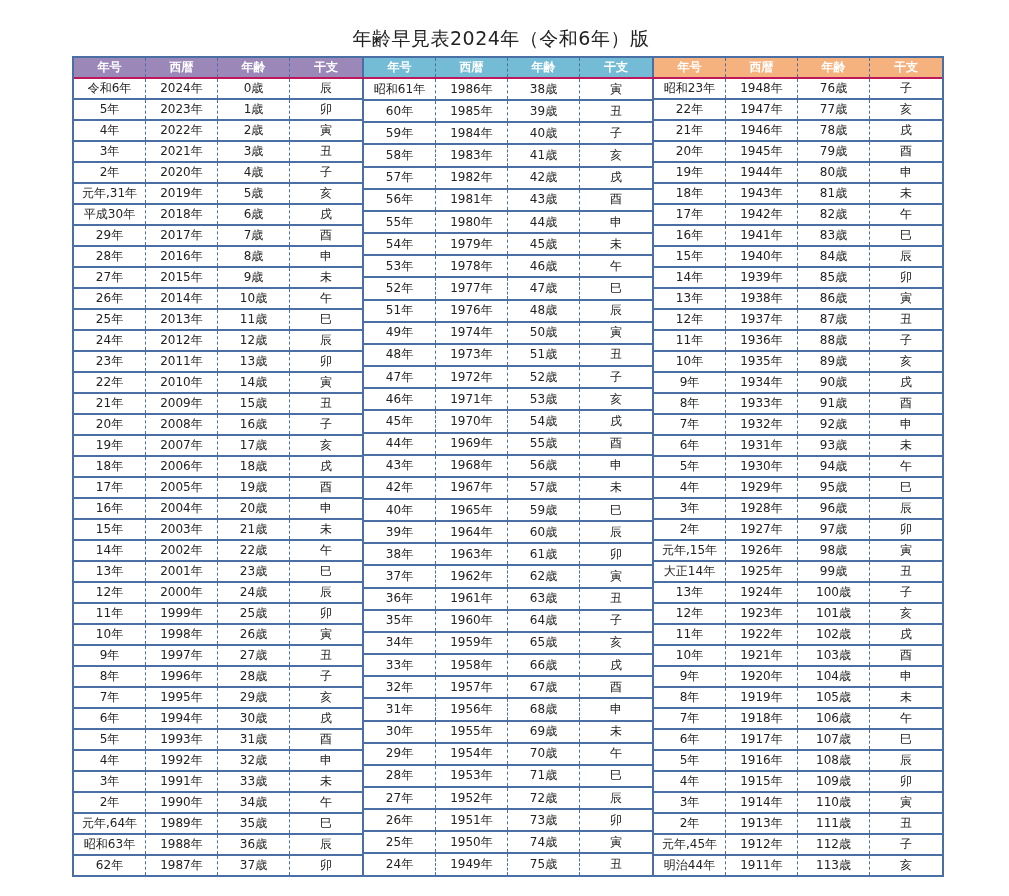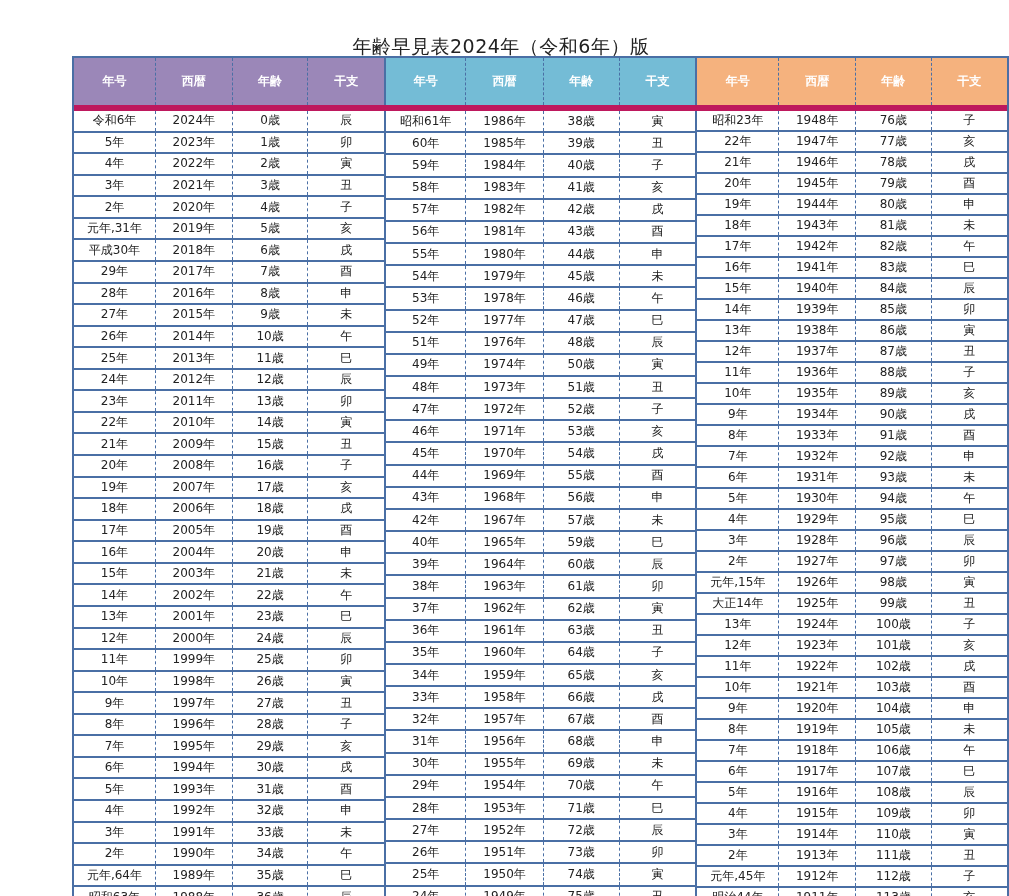--- a/index.html
+++ b/index.html
@@ -1,21 +1,21 @@
 <!DOCTYPE html>
 <html><head>
 <meta charset="utf-8">
 <style>
   html,body{margin:0;padding:0;background:#fff;}
   body{width:1009px;height:896px;position:relative;font-family:"DejaVu Sans",sans-serif;color:#222;}
-  .title{position:absolute;left:0;width:1002px;top:26px;text-align:center;font-size:19px;letter-spacing:0.5px;margin-top:8px;}
+  .title{position:absolute;left:0;width:1002px;top:26px;text-align:center;font-size:19px;letter-spacing:0.5px;}
   .tables{position:absolute;left:72px;top:56px;display:flex;border:2px solid #4a6fa5;}
   table{border-collapse:collapse;font-size:12px;}
   table + table{border-left:2px solid #4a6fa5;}
-  th{color:#fff;font-weight:bold;height:19px;padding:14px;text-align:center;border-bottom:6px solid #be185d;margin-left:29px;}
+  th{color:#fff;font-weight:bold;height:19px;padding:0;text-align:center;border-bottom:2px solid #be185d;margin-left:29px;}
   td{height:19px;padding:0;text-align:center;border-bottom:2px solid #4a6fa5;white-space:nowrap;}
   tr:last-child td{border-bottom:none;}
   th + th, td + td{border-left:1px dashed #4a6fa5;}
   .c1{width:71px}.c2{width:71px}.c3{width:71px}.c4{width:72px}
   .t1 th{background:#9b87b8;}
   .t2 th{background:#74bcd6;}
   .t3 th{background:#f5b27e;}
 </style>
 </head>
 <body>
@@ -248,20 +248,26 @@
           <td class="c2">1989年</td>
           <td class="c3">35歳</td>
           <td class="c4">巳</td>
         </tr>
         <tr>
           <td class="c1">昭和63年</td>
           <td class="c2">1988年</td>
           <td class="c3">36歳</td>
           <td class="c4">辰</td>
         </tr>
+        <tr>
+          <td class="c1">62年</td>
+          <td class="c2">1987年</td>
+          <td class="c3">37歳</td>
+          <td class="c4">卯</td>
+        </tr>
       </tbody>
     </table>
   <table class="t2">
       <thead>
         <tr>
           <th class="c1">年号</th>
           <th class="c2">西暦</th>
           <th class="c3">年齢</th>
           <th class="c4">干支</th>
         </tr>

